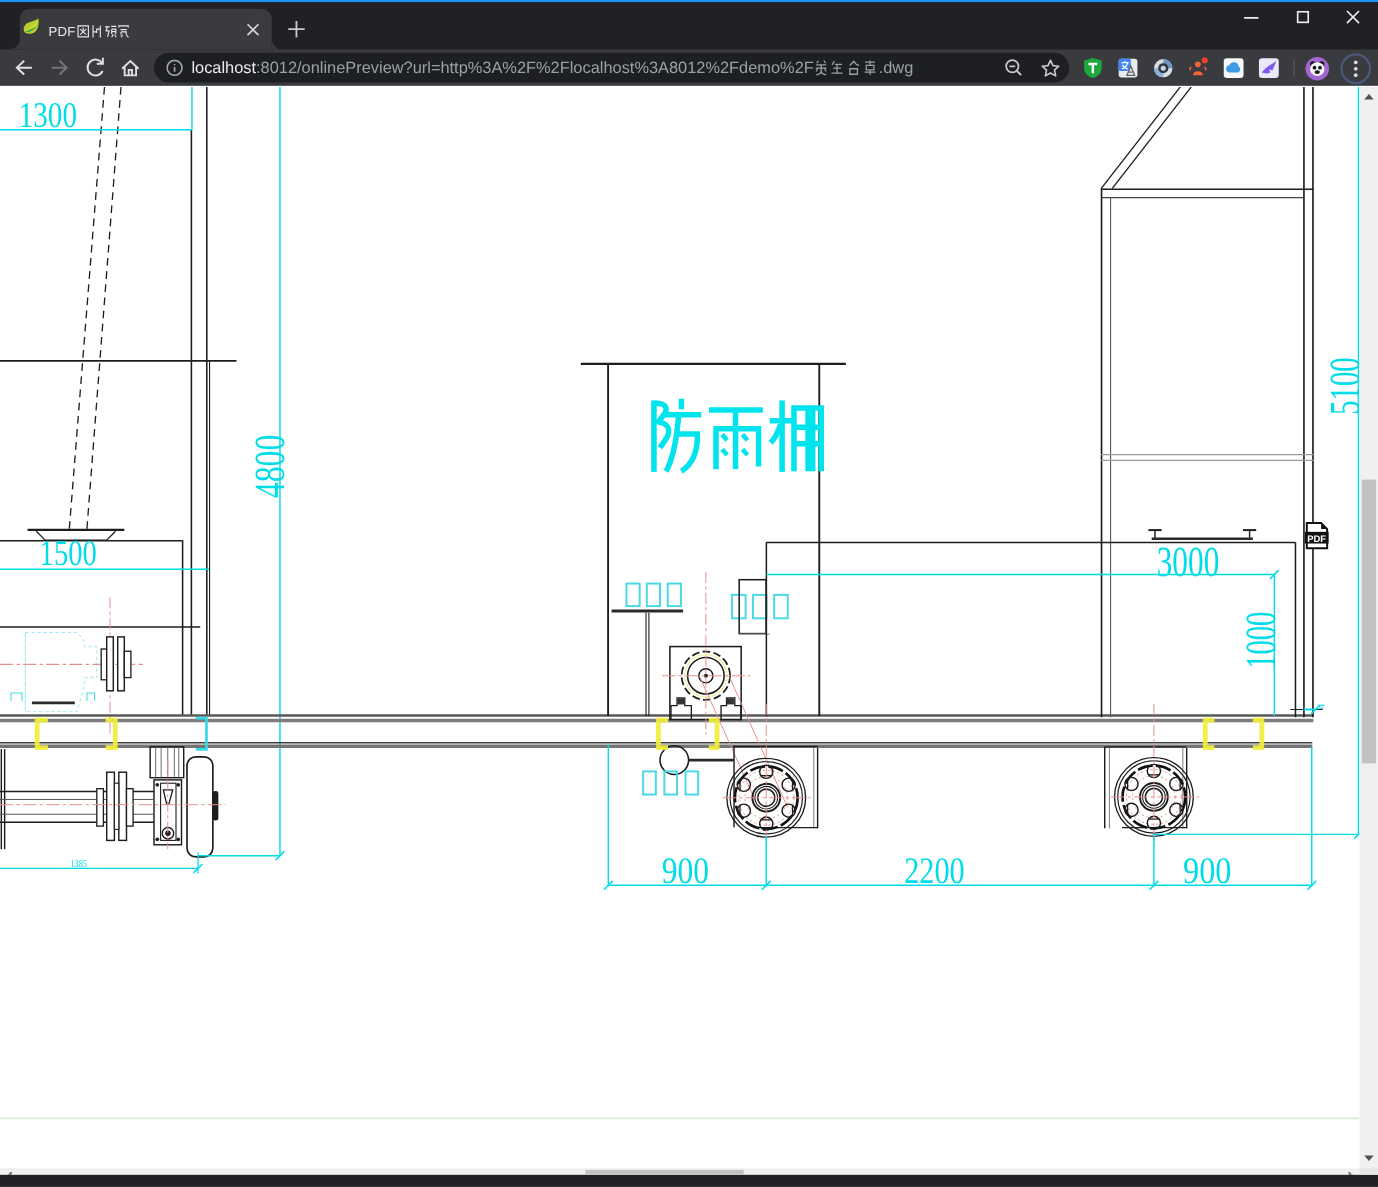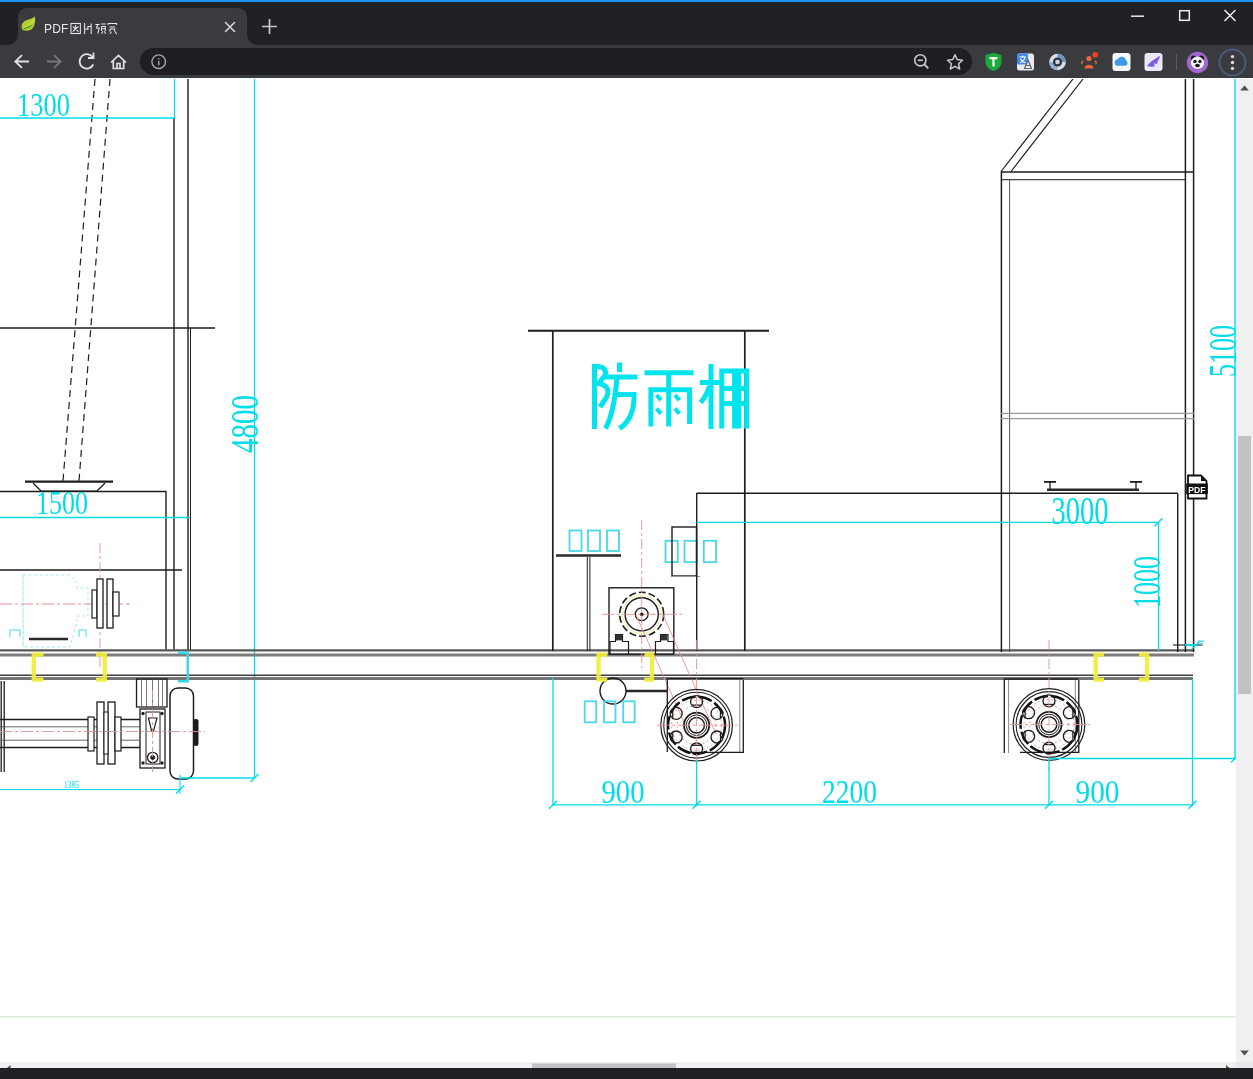--- a/index.html
+++ b/index.html
@@ -64,20 +64,39 @@
     <path d="M92.6 12.1 A7.2 7.2 0 1 0 93.3 19.5" stroke="#dee0e3" stroke-width="1.8" fill="none"></path>
     <path d="M93.5 7.5 L93.5 13 L88 13" stroke="#dee0e3" stroke-width="1.8" fill="none"></path>
     <path d="M111 17.5 L118.5 10.5 L126 17.5 M113.3 15.6 V23.5 H123.7 V15.6 M117 23.5 V18.5 H120 V23.5" stroke="#dee0e3" stroke-width="1.7" fill="none"></path>
   </svg>
 
   <div class="abs" style="left:140px;top:47.5px;width:832px;height:27.5px;background:#1e1f22;border-radius:14px;"></div>
   <svg class="abs" style="left:151px;top:54px" width="16" height="16">
       <circle cx="7.7" cy="7.7" r="6.8" stroke="#a2a5a9" stroke-width="1.4" fill="none"></circle>
       <path d="M7.7 4.2 V5.4 M7.7 7.0 V11.2" stroke="#a2a5a9" stroke-width="1.5"></path>
     </svg>
+  <div id="urlrow" class="abs" style="left:174px;top:51.5px;height:20px;font-size:14.9px;color:#9aa0a6;white-space:nowrap;display:flex;align-items:center;">
+    <span style="color:#e8eaed;">localhost</span>
+      <span>:8012/onlinePreview?url=http%3A%2F%2Flocalhost%3A8012%2Fdemo%2F</span>
+      <svg width="59" height="15" viewBox="0 0 59 15" style="vertical-align:-2.5px" stroke="#9aa0a6" fill="none" stroke-width="1.15">
+<g>
+          <path d="M4 1 L2.5 3.5 M9 1 L10.5 3.5 M2 5 H11 M1.5 8 H11.5 M6.5 5 V11 M6.5 11 C6 13 4 13.8 2 14 M6.5 11 C7 13 9 13.8 11 14 M3.5 8 L2 11 M9.5 8 L11 11"></path>
+        </g>
+<g transform="translate(14.5,0)">
+          <path d="M4 1.5 L2 5 M4.5 4.5 H11 M3 8 H10 M1.5 12.5 H11.5 M6.5 4.5 V12.5"></path>
+        </g>
+<g transform="translate(29.5,0)">
+          <path d="M7 1.5 L3 5.5 M7 1.5 C7.5 3.5 9.5 5 11.5 5.5 M3 8.5 H10 V13.5 H3 Z"></path>
+        </g>
+<g transform="translate(44.5,0)">
+          <path d="M2 2.5 H11 M3 5.5 H10 V9.5 H3 Z M6.5 1 V5.5 M1.5 11.5 H11.5 M6.5 9.5 V14"></path>
+        </g>
+</svg>
+      <span>.dwg</span>
+  </div>
 
   <svg class="abs" style="left:913px;top:53px" width="60" height="18">
     <circle cx="7.3" cy="7.3" r="5.6" stroke="#c7c9cc" stroke-width="1.6" fill="none"></circle>
     <path d="M4.7 7.3 H9.9" stroke="#c7c9cc" stroke-width="1.6"></path>
     <path d="M11.5 11.5 L15.3 15.3" stroke="#c7c9cc" stroke-width="1.8"></path>
     <path d="M42 1.8 L44.3 6.6 L49.5 7.2 L45.6 10.8 L46.7 16 L42 13.3 L37.3 16 L38.4 10.8 L34.5 7.2 L39.7 6.6 Z" stroke="#c7c9cc" stroke-width="1.5" fill="none" stroke-linejoin="round"></path>
   </svg>
 
   <svg class="abs" style="left:984px;top:52px" width="200" height="20">
     <path d="M9.5 0.8 L17.5 3 V9.5 C17.5 14.5 13.8 17.8 9.5 19 C5.2 17.8 1.5 14.5 1.5 9.5 V3 Z" fill="#1ba83c"></path>

